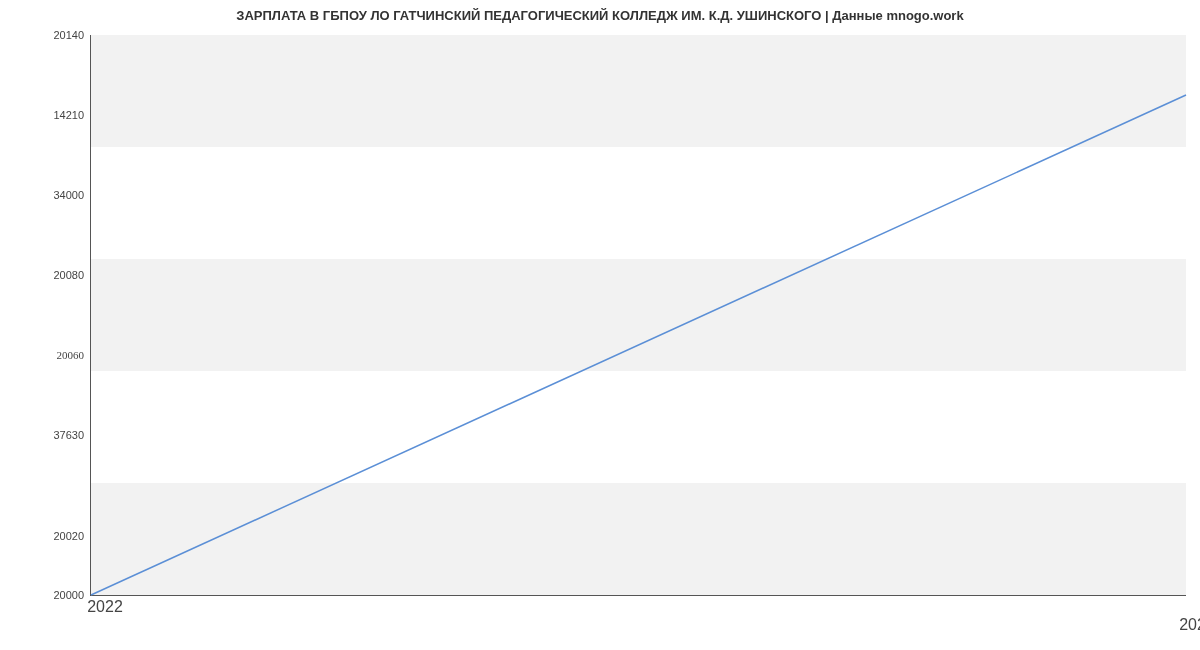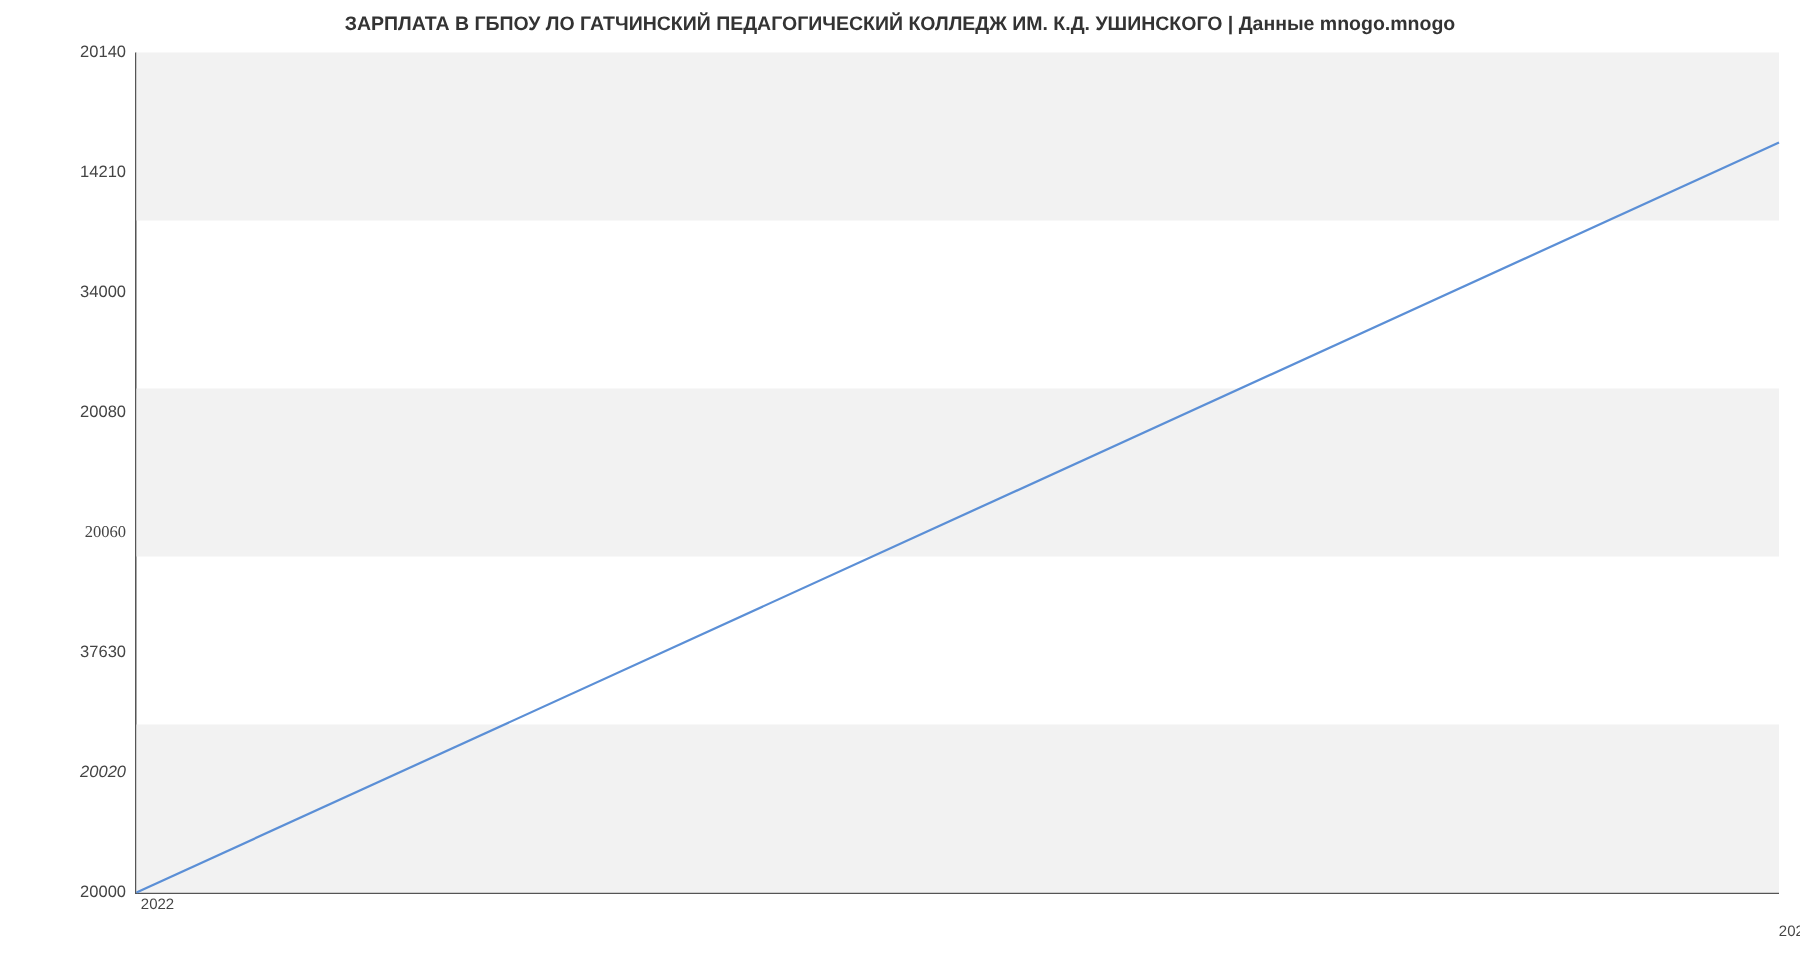--- a/index.html
+++ b/index.html
@@ -56,43 +56,43 @@
     right: 1116px;
     transform: translateY(-50%);
     font-size: 11px;
     color: #444;
     text-align: right;
     width: 60px;
   }
   .x-tick-label {
     position: absolute;
     top: 598px;
-    font-size: 10px;
+    font-size: 16px;
     color: #444;
     transform: translateX(-50%);
   }
 </style>
 </head>
 <body>
 
 <div class="chart-container">
-  <div class="chart-title">ЗАРПЛАТА В ГБПОУ ЛО ГАТЧИНСКИЙ ПЕДАГОГИЧЕСКИЙ КОЛЛЕДЖ ИМ. К.Д. УШИНСКОГО | Данные mnogo.mnogo</div>
+  <div class="chart-title">ЗАРПЛАТА В ГБПОУ ЛО ГАТЧИНСКИЙ ПЕДАГОГИЧЕСКИЙ КОЛЛЕДЖ ИМ. К.Д. УШИНСКОГО | Данные mnogo.work</div>
 
   <div class="plot-area">
     <div class="band" style="bottom:80.00%; height:20.00%;"></div>
     <div class="band" style="bottom:40.00%; height:20.00%;"></div>
     <div class="band" style="bottom:0%; height:20.00%;"></div>
 
     <svg class="data-line" viewBox="0 0 1095 560" preserveAspectRatio="none">
       <line id="series-line" x1="0" y1="560" x2="1095" y2="60" stroke="#5b8fd6" stroke-width="1.5"></line>
     </svg>
   </div>
 
   <div class="y-tick-label" style="top:595px;">20000</div>
-  <div class="y-tick-label" style="top:515px;font-style:italic;">20020</div>
+  <div class="y-tick-label" style="top:536px;">20020</div>
   <div class="y-tick-label" style="top:435px;">37630</div>
   <div class="y-tick-label" style="top:355px;font-family:Liberation Serif, serif;">20060</div>
   <div class="y-tick-label" style="top:275px;">20080</div>
   <div class="y-tick-label" style="top:195px;">34000</div>
   <div class="y-tick-label" style="top:115px;">14210</div>
   <div class="y-tick-label" style="top:35px;text-align:right;">20140</div>
 
   <div class="x-tick-label" style="left:105px;">2022</div>
   <div class="x-tick-label" style="left:1197px;margin-top:18px;">2024</div>
 </div>

